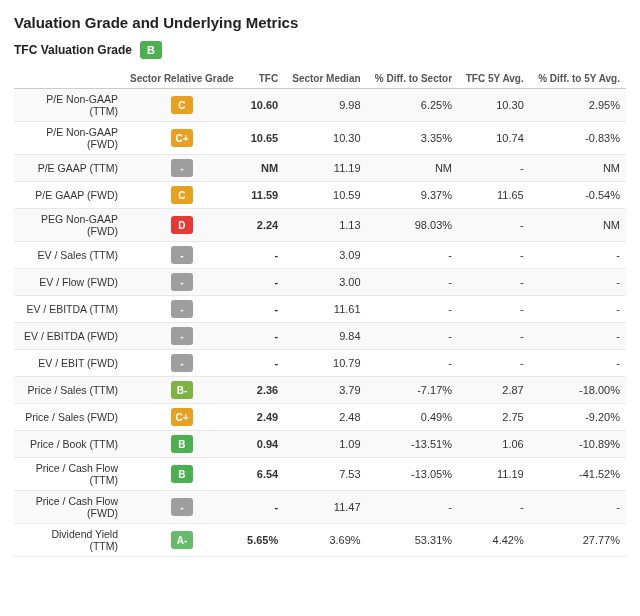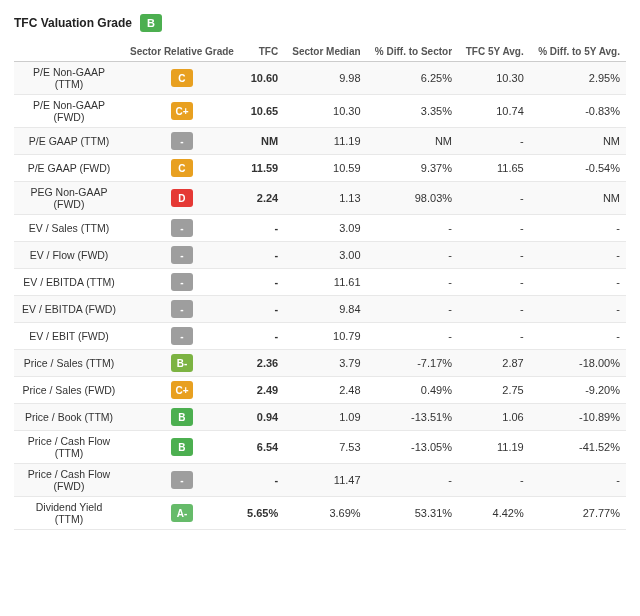--- a/index.html
+++ b/index.html
@@ -75,34 +75,35 @@
     tbody tr:nth-child(even) {
       background: #fff;
     }
     tbody td {
       padding: 4px 6px;
       text-align: right;
       font-size: 11px;
       color: #333;
     }
     tbody td:first-child {
-      text-align: center;
+      text-align: right;
       font-size: 10.5px;
       color: #333;
       width: 110px;
     }
     tbody td:nth-child(2) {
       text-align: center;
       width: 80px;
     }
   </style>
 </head>
 <body>
 
 <div class="page">
+  <h1>Valuation Grade and Underlying Metrics</h1>
 
   <div class="valuation-grade-row">
     <span class="valuation-grade-label">TFC Valuation Grade</span>
     <span class="grade-badge grade-green">B</span>
   </div>
 
   <table>
     <thead>
       <tr>
         <th></th>

